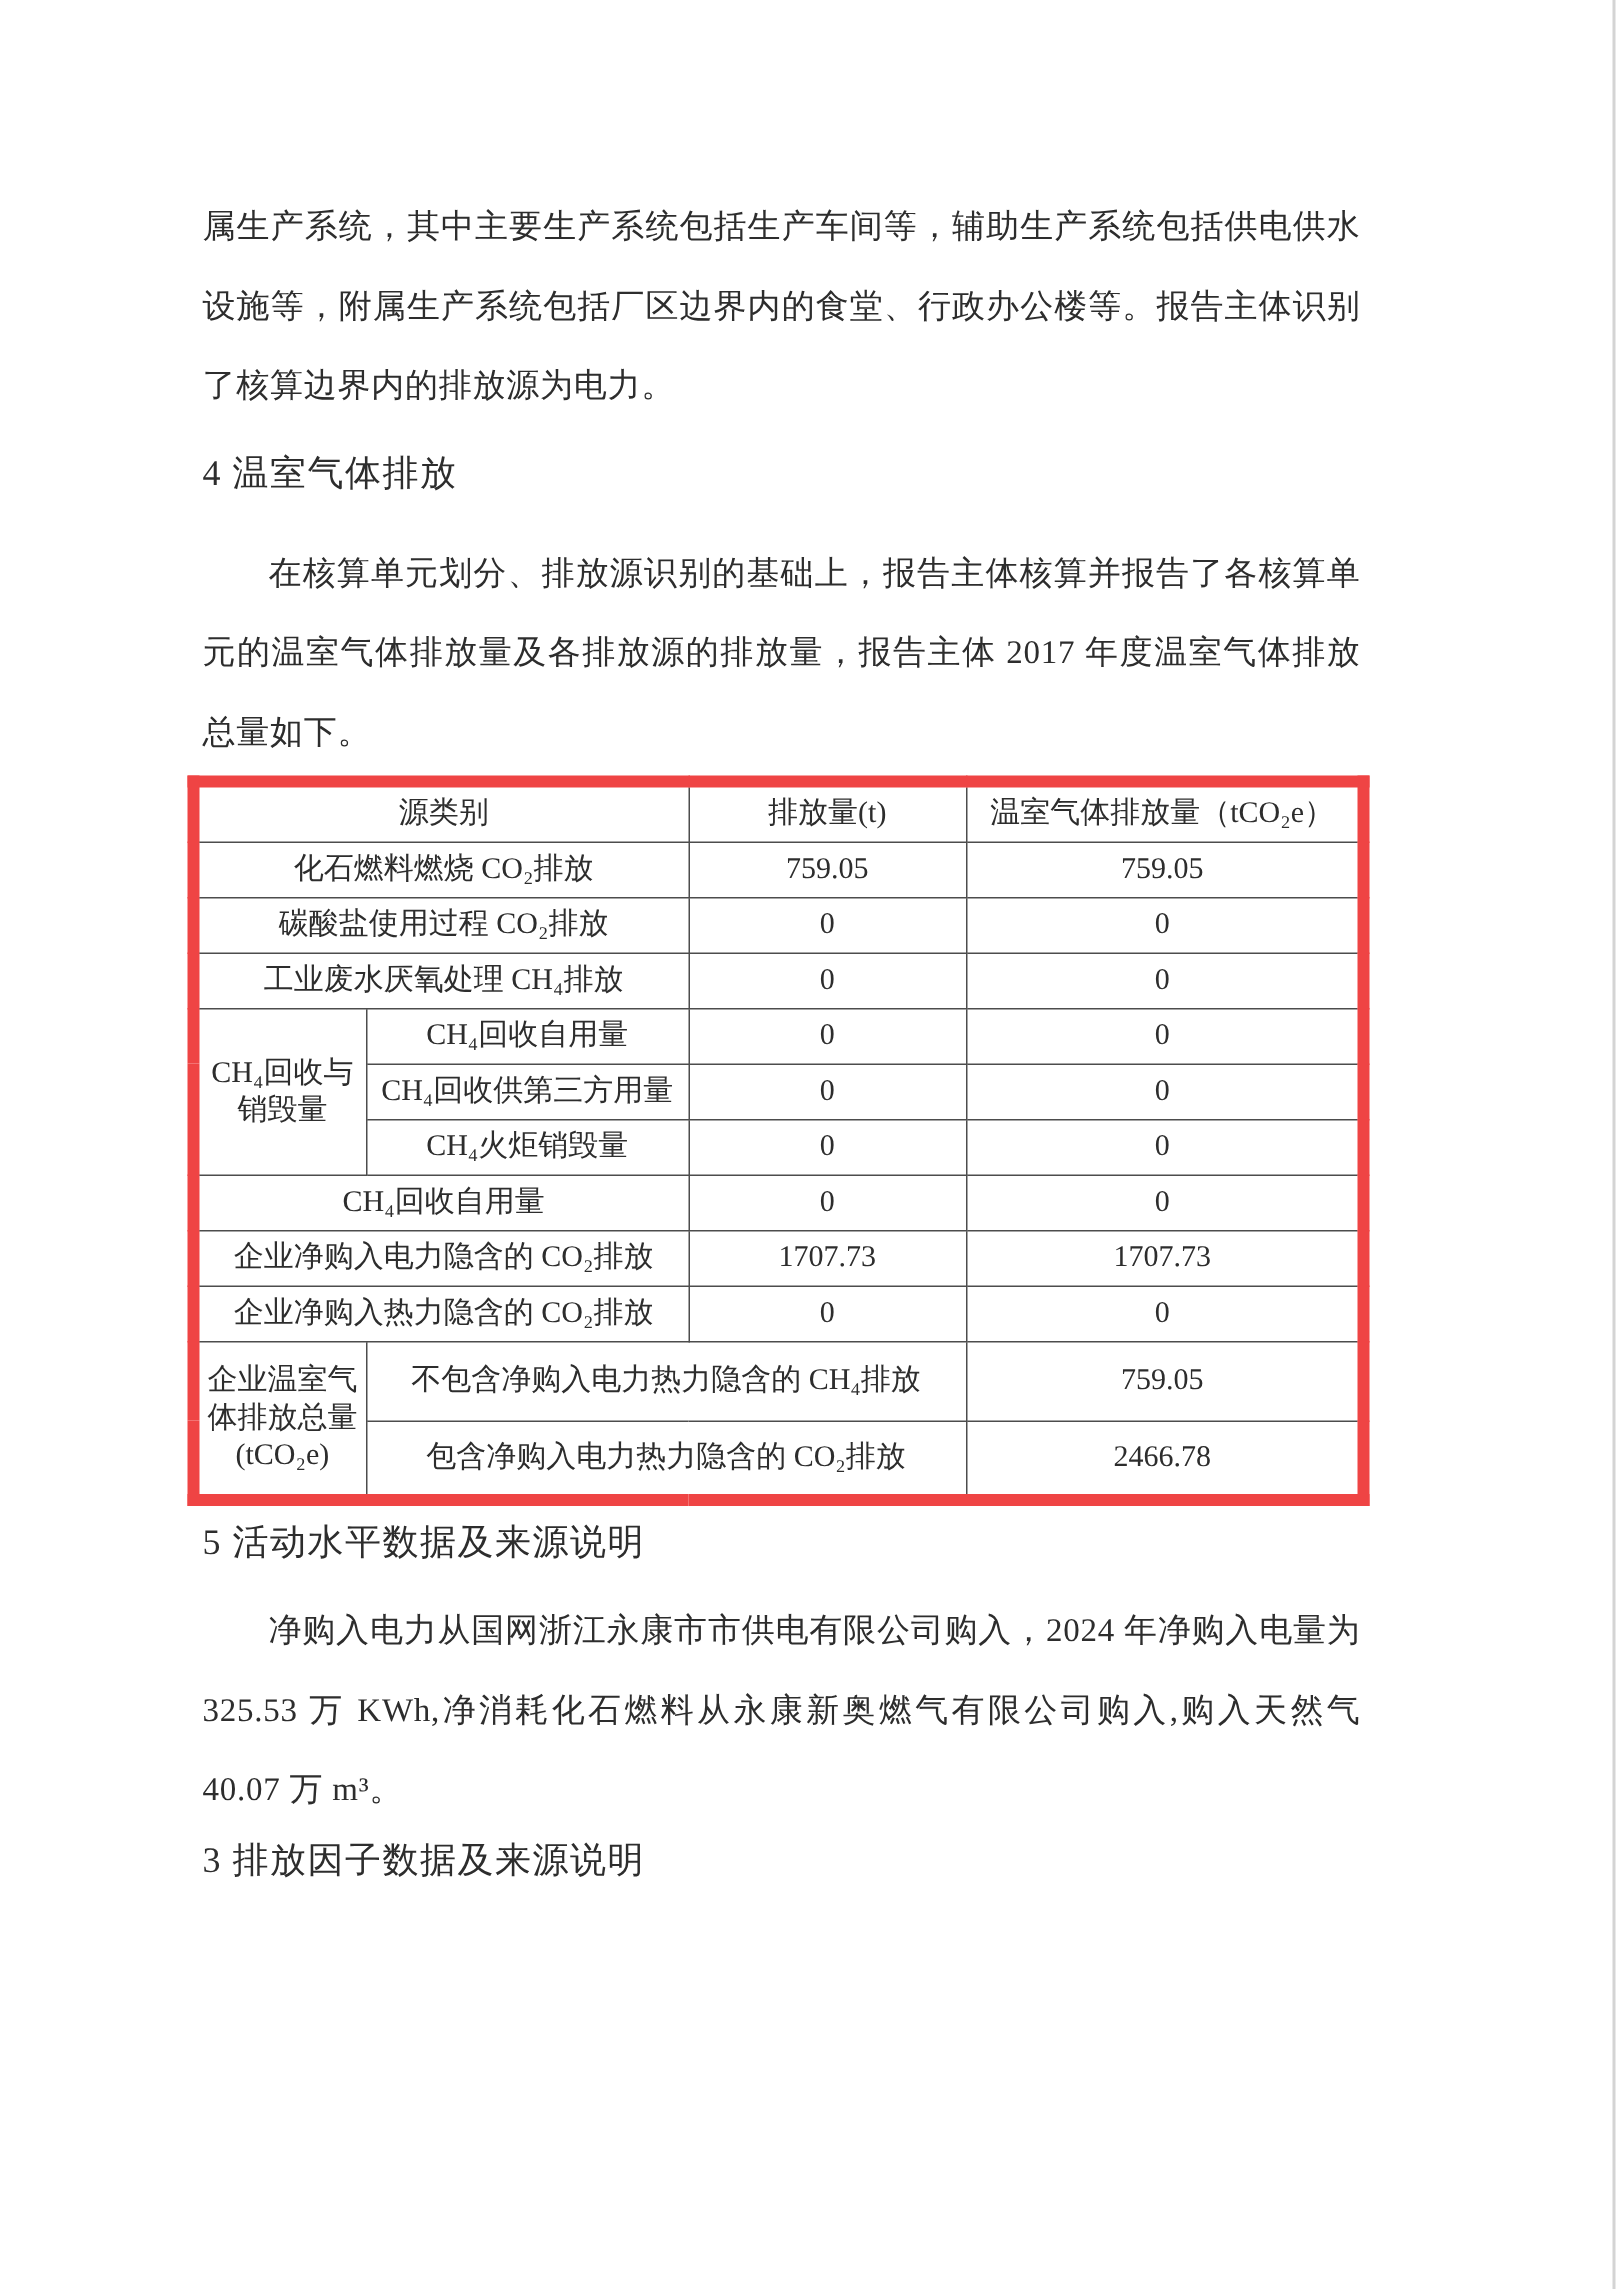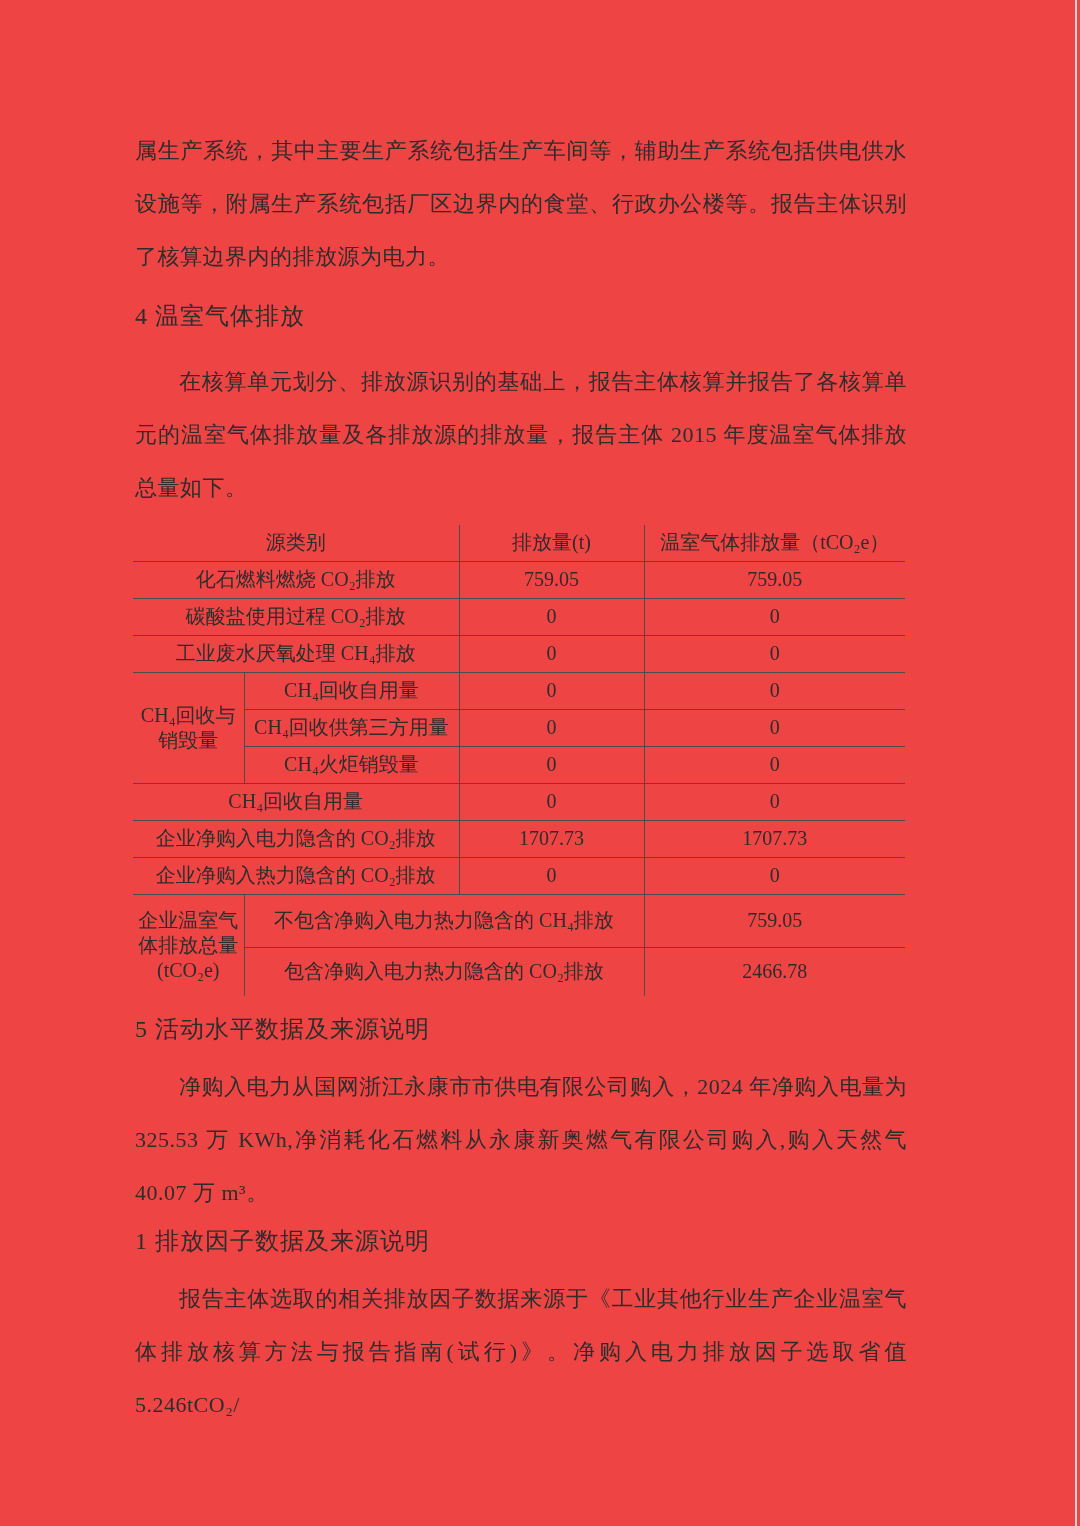--- a/index.html
+++ b/index.html
@@ -1,21 +1,21 @@
 <!DOCTYPE html>
 <html><head>
 <meta charset="utf-8">
 <style>
   * { margin:0; padding:0; box-sizing:border-box; }
   html,body { background:#e9e9e9; }
   .page {
     position:relative;
     width:1080px; height:1526px;
     margin:0 auto;
-    background:#ef4444;
+    background:#ffffff;
     font-family:"Liberation Serif","DejaVu Serif",serif;
     color:#2d2d2d;
     overflow:hidden;
   }
   .page-edge {
     position:absolute; right:3px; top:0; bottom:0; width:2px;
     background:#d4d4d4;
   }
   .content {
     position:absolute; left:135px; top:0; width:772px;
@@ -59,21 +59,21 @@
 </head>
 <body>
 
 <div class="page">
   <div class="content">
 
     <p class="para no-indent">属生产系统，其中主要生产系统包括生产车间等，辅助生产系统包括供电供水设施等，附属生产系统包括厂区边界内的食堂、行政办公楼等。报告主体识别了核算边界内的排放源为电力。</p>
 
     <h2 class="sec" id="h4">4 温室气体排放</h2>
 
-    <p class="para" id="p4">在核算单元划分、排放源识别的基础上，报告主体核算并报告了各核算单元的温室气体排放量及各排放源的排放量，报告主体 2015 年度温室气体排放总量如下。</p>
+    <p class="para" id="p4">在核算单元划分、排放源识别的基础上，报告主体核算并报告了各核算单元的温室气体排放量及各排放源的排放量，报告主体 2017 年度温室气体排放总量如下。</p>
 
 
     <table class="emissions">
       <colgroup>
         <col style="width:115px">
           <col style="width:215px">
         <col style="width:185px">
           <col style="width:265px">
       </colgroup>
       <tbody>
@@ -144,19 +144,18 @@
           <td colspan="2">包含净购入电力热力隐含的 CO₂排放</td>
           <td>2466.78</td>
         </tr>
       </tbody>
     </table>
 
     <h2 class="sec" id="h5">5 活动水平数据及来源说明</h2>
 
     <p class="para" id="p5">净购入电力从国网浙江永康市市供电有限公司购入，2024 年净购入电量为 325.53 万 KWh,净消耗化石燃料从永康新奥燃气有限公司购入,购入天然气 40.07 万 m³。</p>
 
-    <h2 class="sec" id="h6">1 排放因子数据及来源说明</h2>
+    <h2 class="sec" id="h6">3 排放因子数据及来源说明</h2>
 
-    <p class="para" id="p6">报告主体选取的相关排放因子数据来源于《工业其他行业生产企业温室气体排放核算方法与报告指南(试行)》。净购入电力排放因子选取省值 5.246tCO₂/</p>
 
   </div>
   <div class="page-edge"></div>
 </div>
 
 </body></html>

